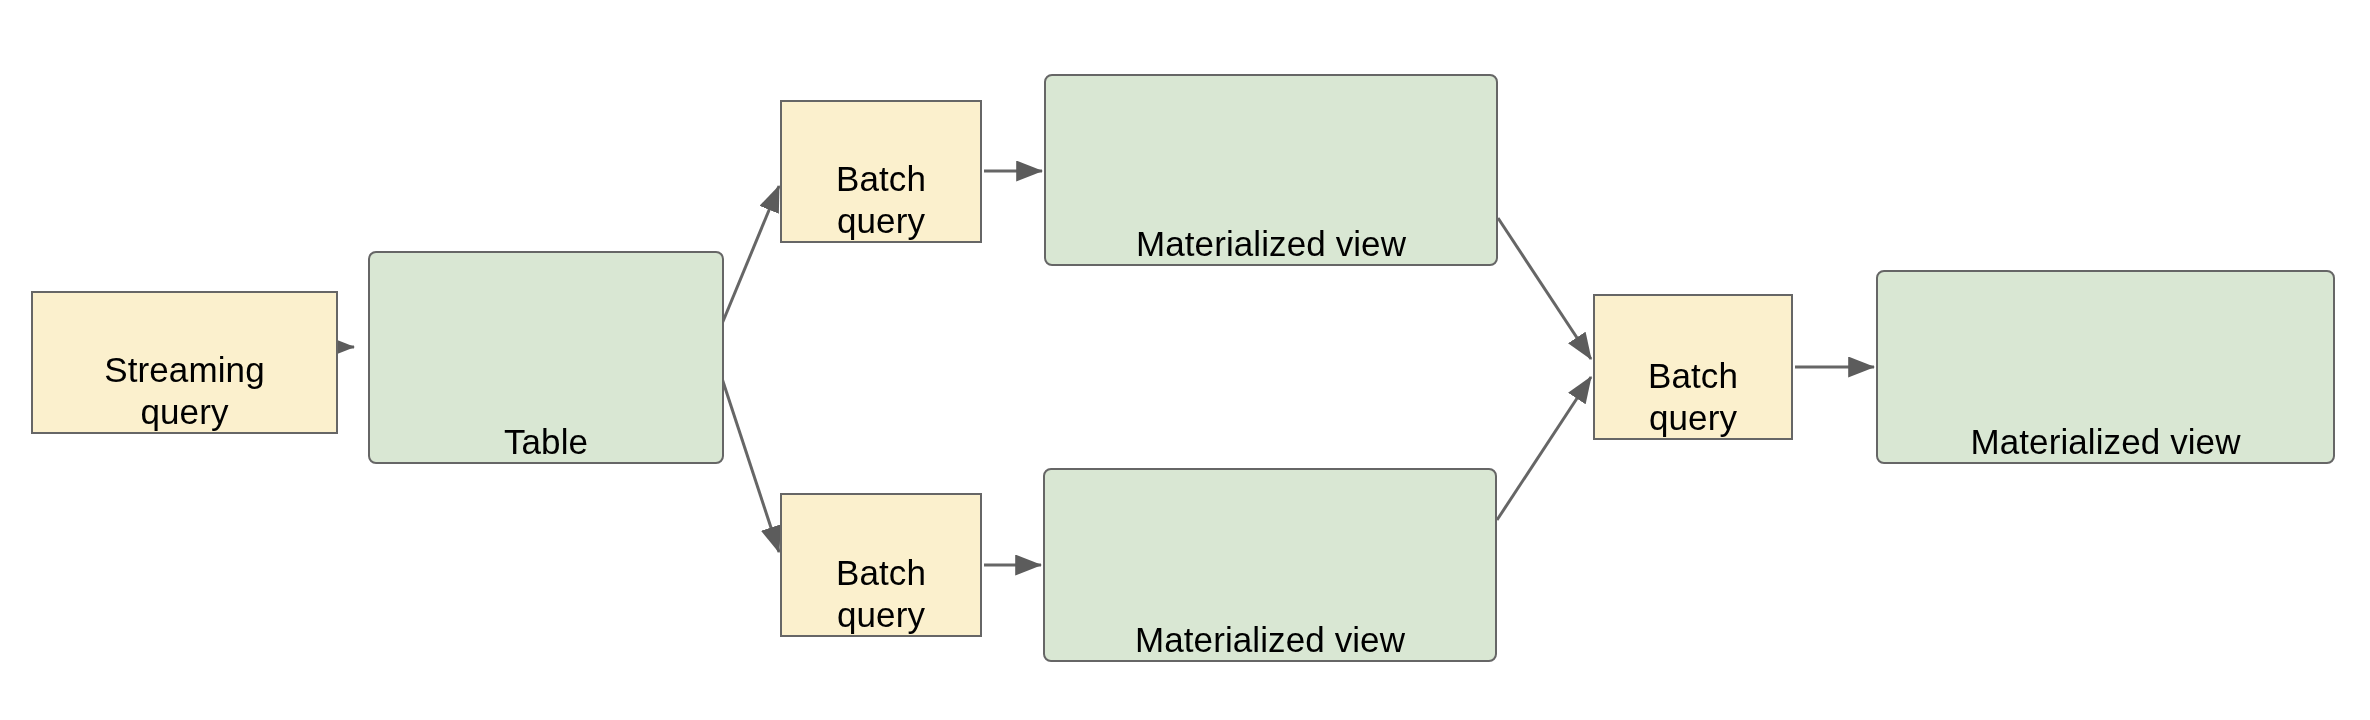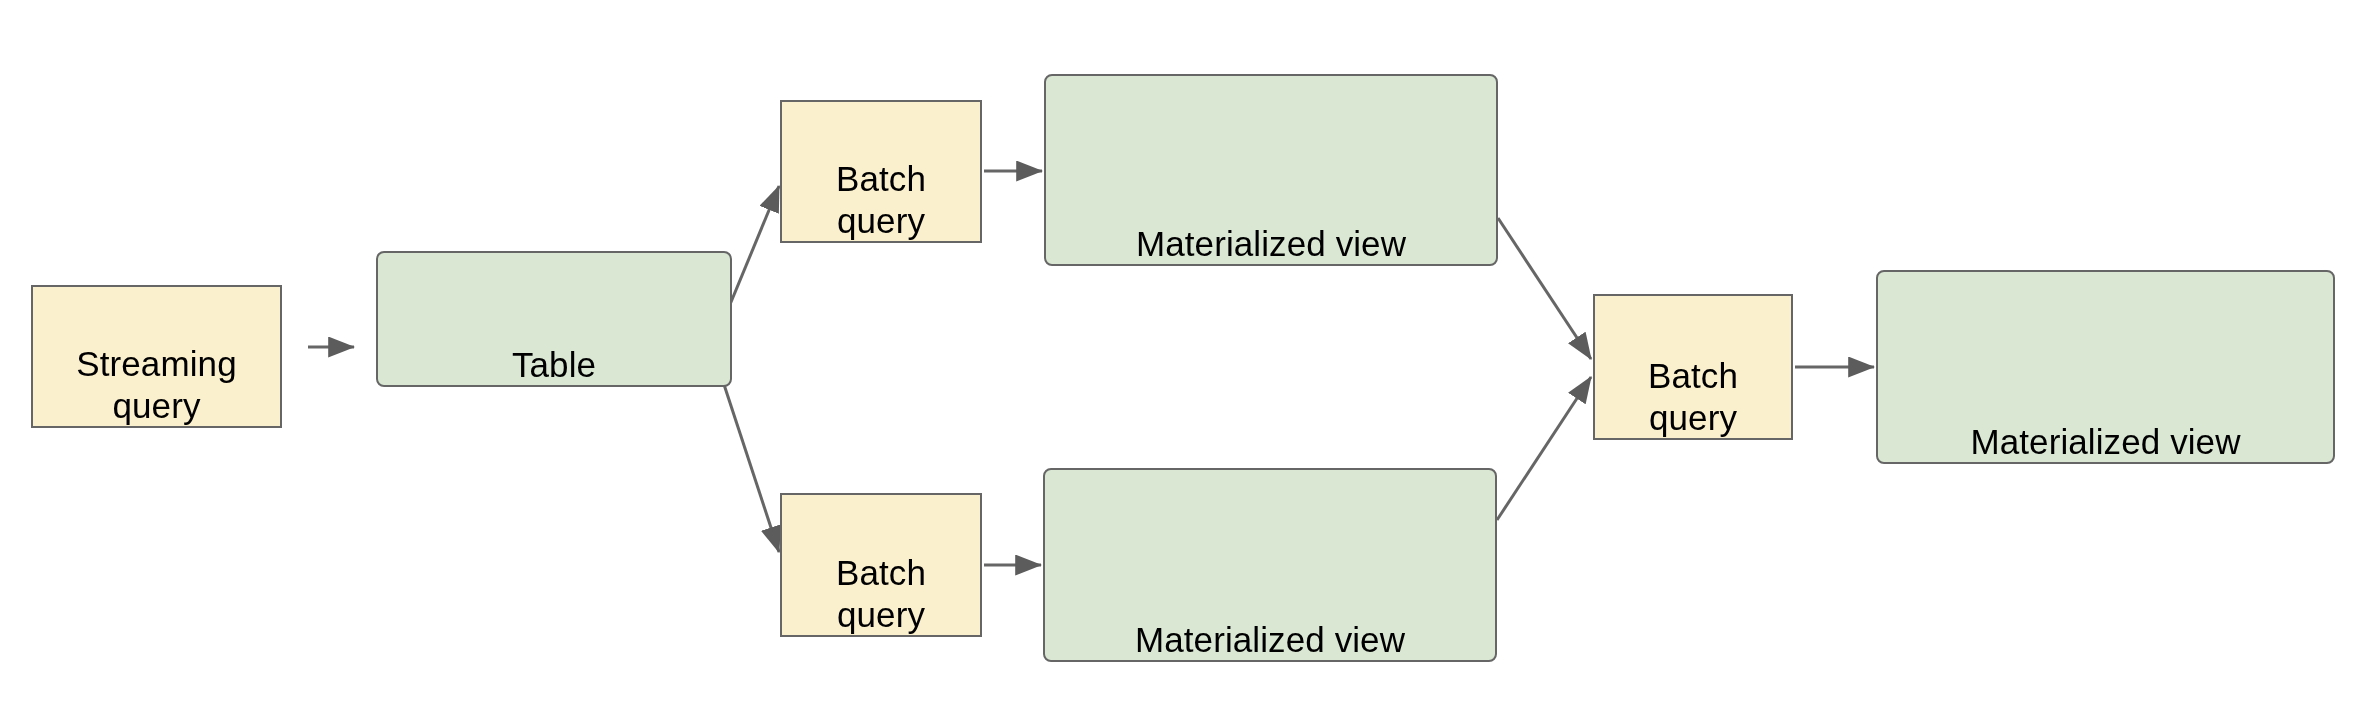--- a/index.html
+++ b/index.html
@@ -70,26 +70,26 @@
         <line x1="712" y1="348" x2="779" y2="186" stroke="#666666" stroke-width="3" marker-end="url(#arrowhead)"></line>
         <line x1="712" y1="348" x2="779" y2="552" stroke="#666666" stroke-width="3" marker-end="url(#arrowhead)"></line>
         <line x1="984" y1="171" x2="1042" y2="171" stroke="#666666" stroke-width="3" marker-end="url(#arrowhead)"></line>
         <line x1="984" y1="565" x2="1041" y2="565" stroke="#666666" stroke-width="3" marker-end="url(#arrowhead)"></line>
         <line x1="1498" y1="218" x2="1591" y2="359" stroke="#666666" stroke-width="3" marker-end="url(#arrowhead)"></line>
         <line x1="1497" y1="520" x2="1591" y2="377" stroke="#666666" stroke-width="3" marker-end="url(#arrowhead)"></line>
         <line x1="1795" y1="367" x2="1874" y2="367" stroke="#666666" stroke-width="3" marker-end="url(#arrowhead)"></line>
       </g>
   </svg>
 
-  <div class="node process" style="left: 31px; top: 285px; width: 251px; height: 143px;">
+  <div class="node process" style="left: 31px; top: 291px; width: 307px; height: 143px;">
     <span class="label">Streaming
 query</span>
   </div>
 
-  <div class="node store" style="left: 376px; top: 251px; width: 356px; height: 136px;">
+  <div class="node store" style="left: 368px; top: 251px; width: 356px; height: 213px;">
     <span class="label">Table</span>
   </div>
 
   <div class="node process" style="left: 780px; top: 100px; width: 202px; height: 143px;">
     <span class="label">Batch
 query</span>
   </div>
 
   <div class="node store" style="left: 1044px; top: 74px; width: 454px; height: 192px;">
     <span class="label">Materialized view</span>

